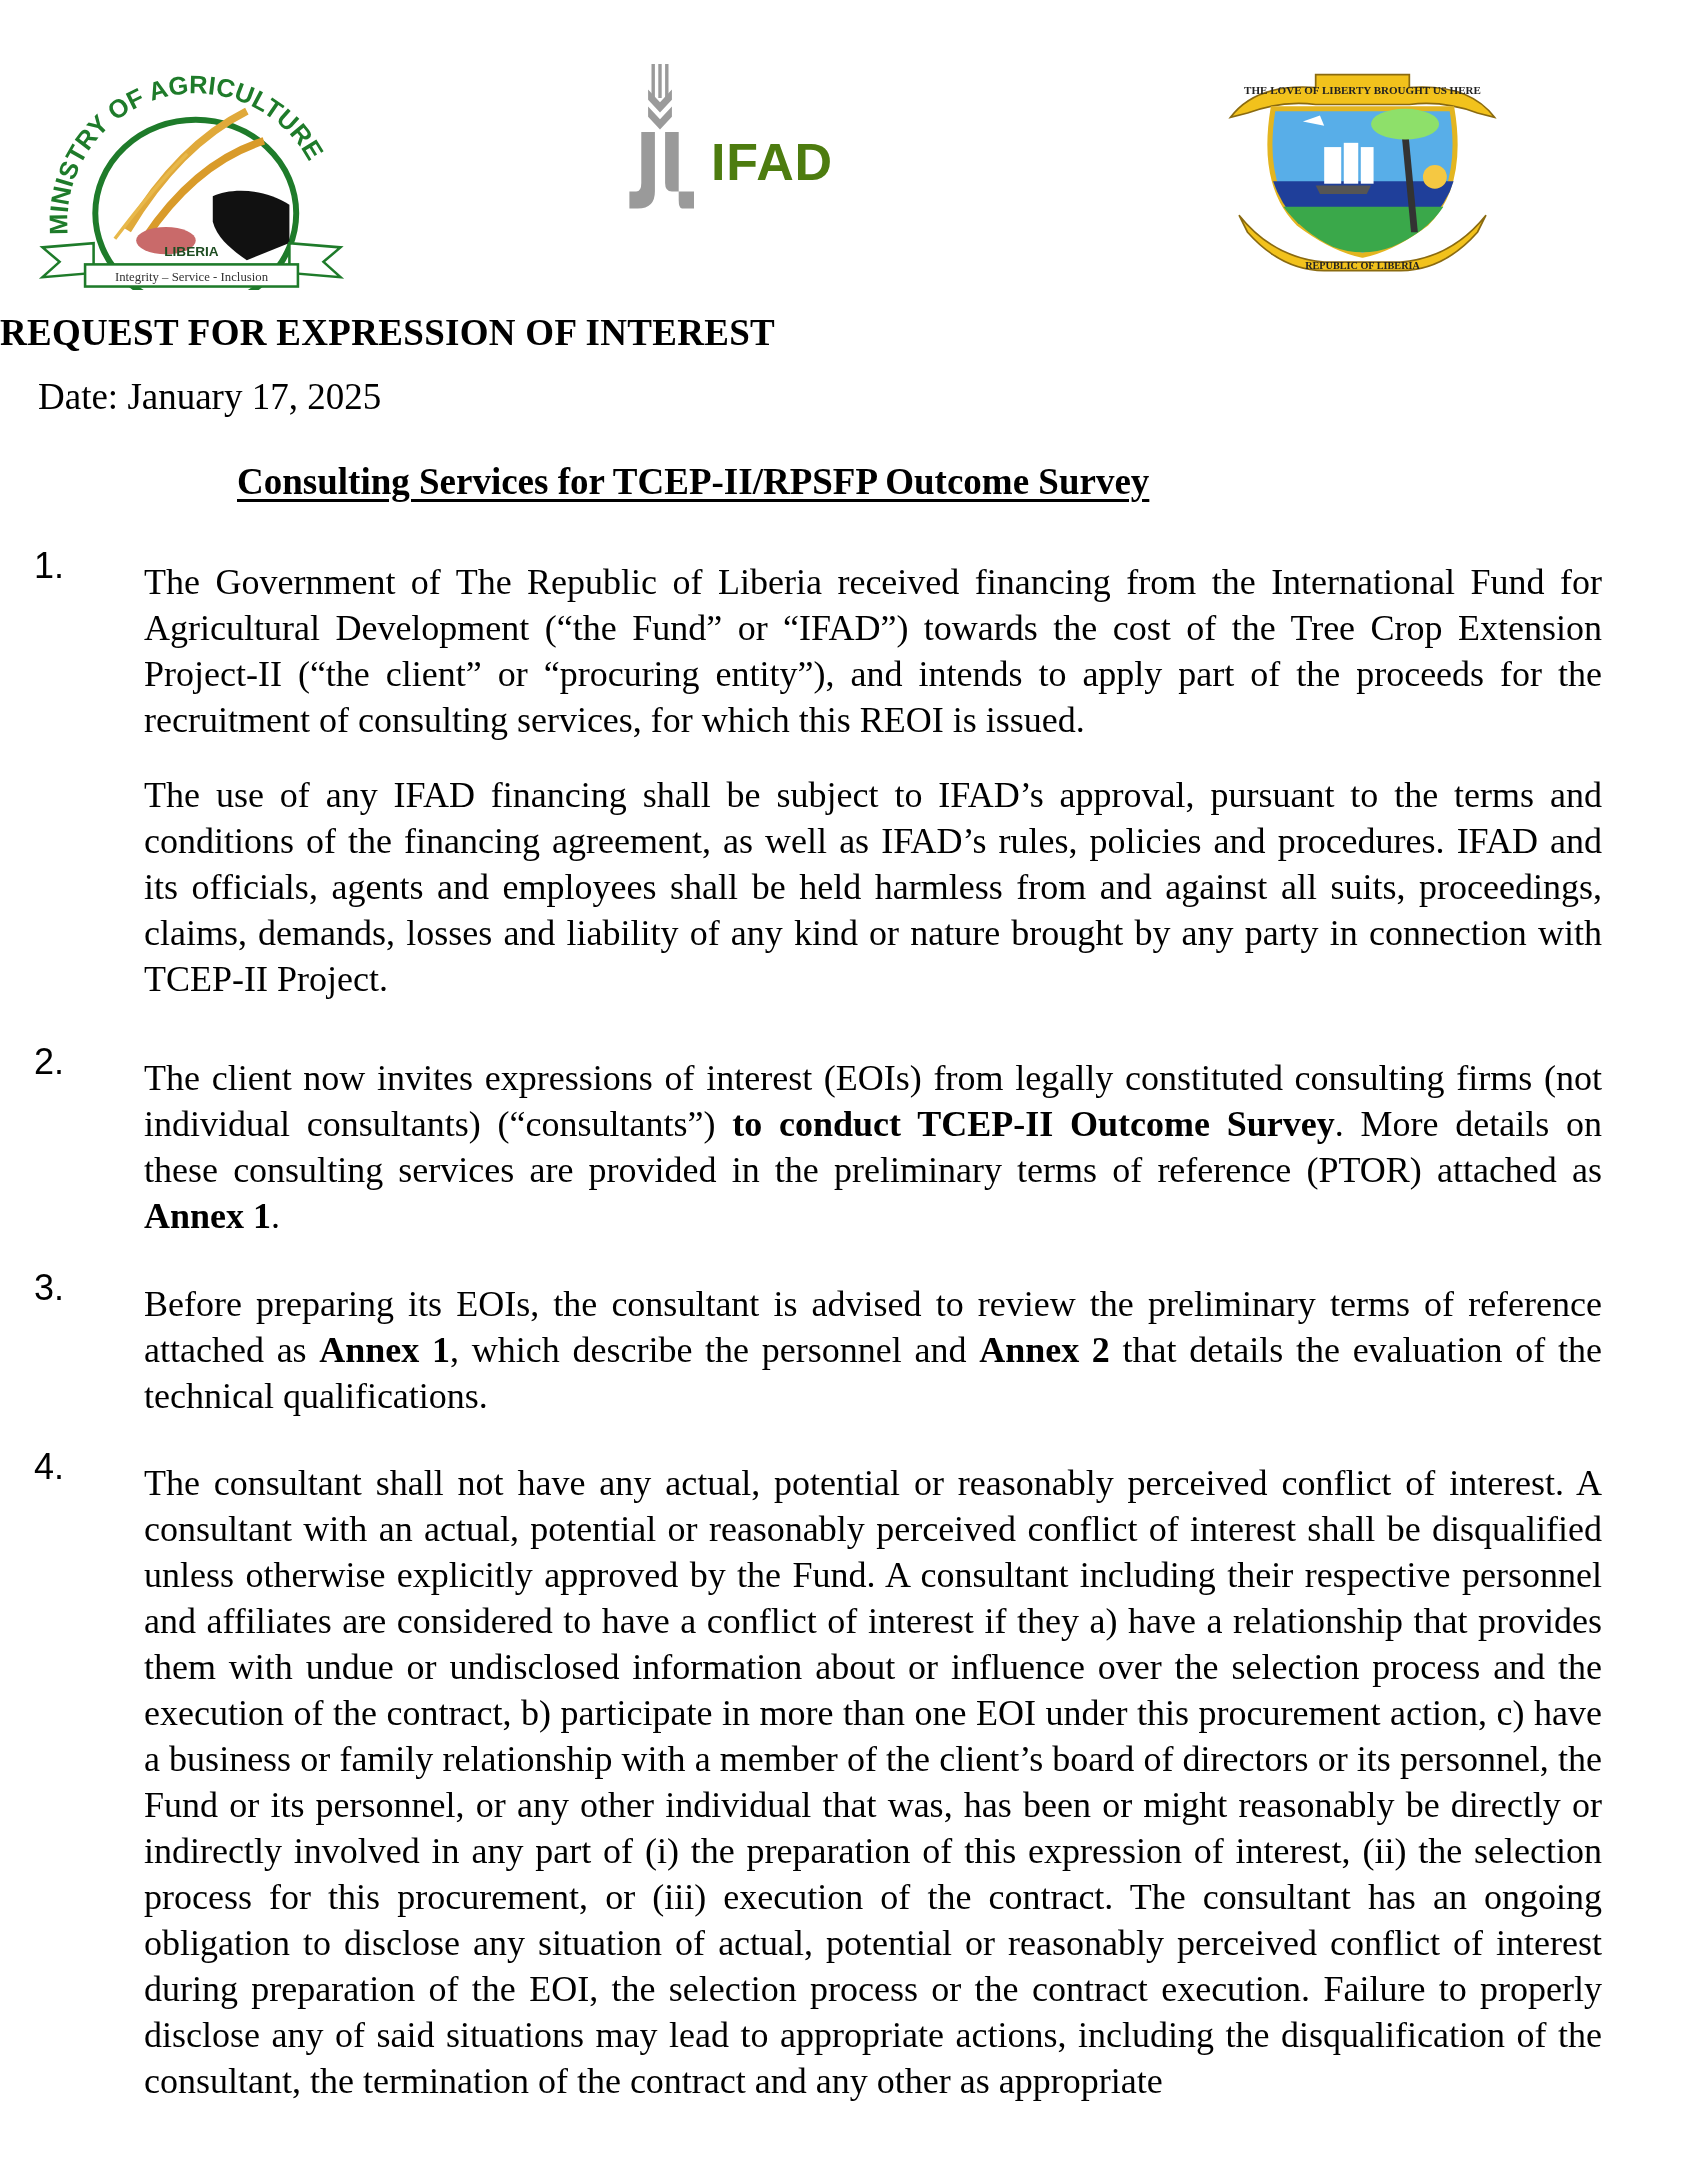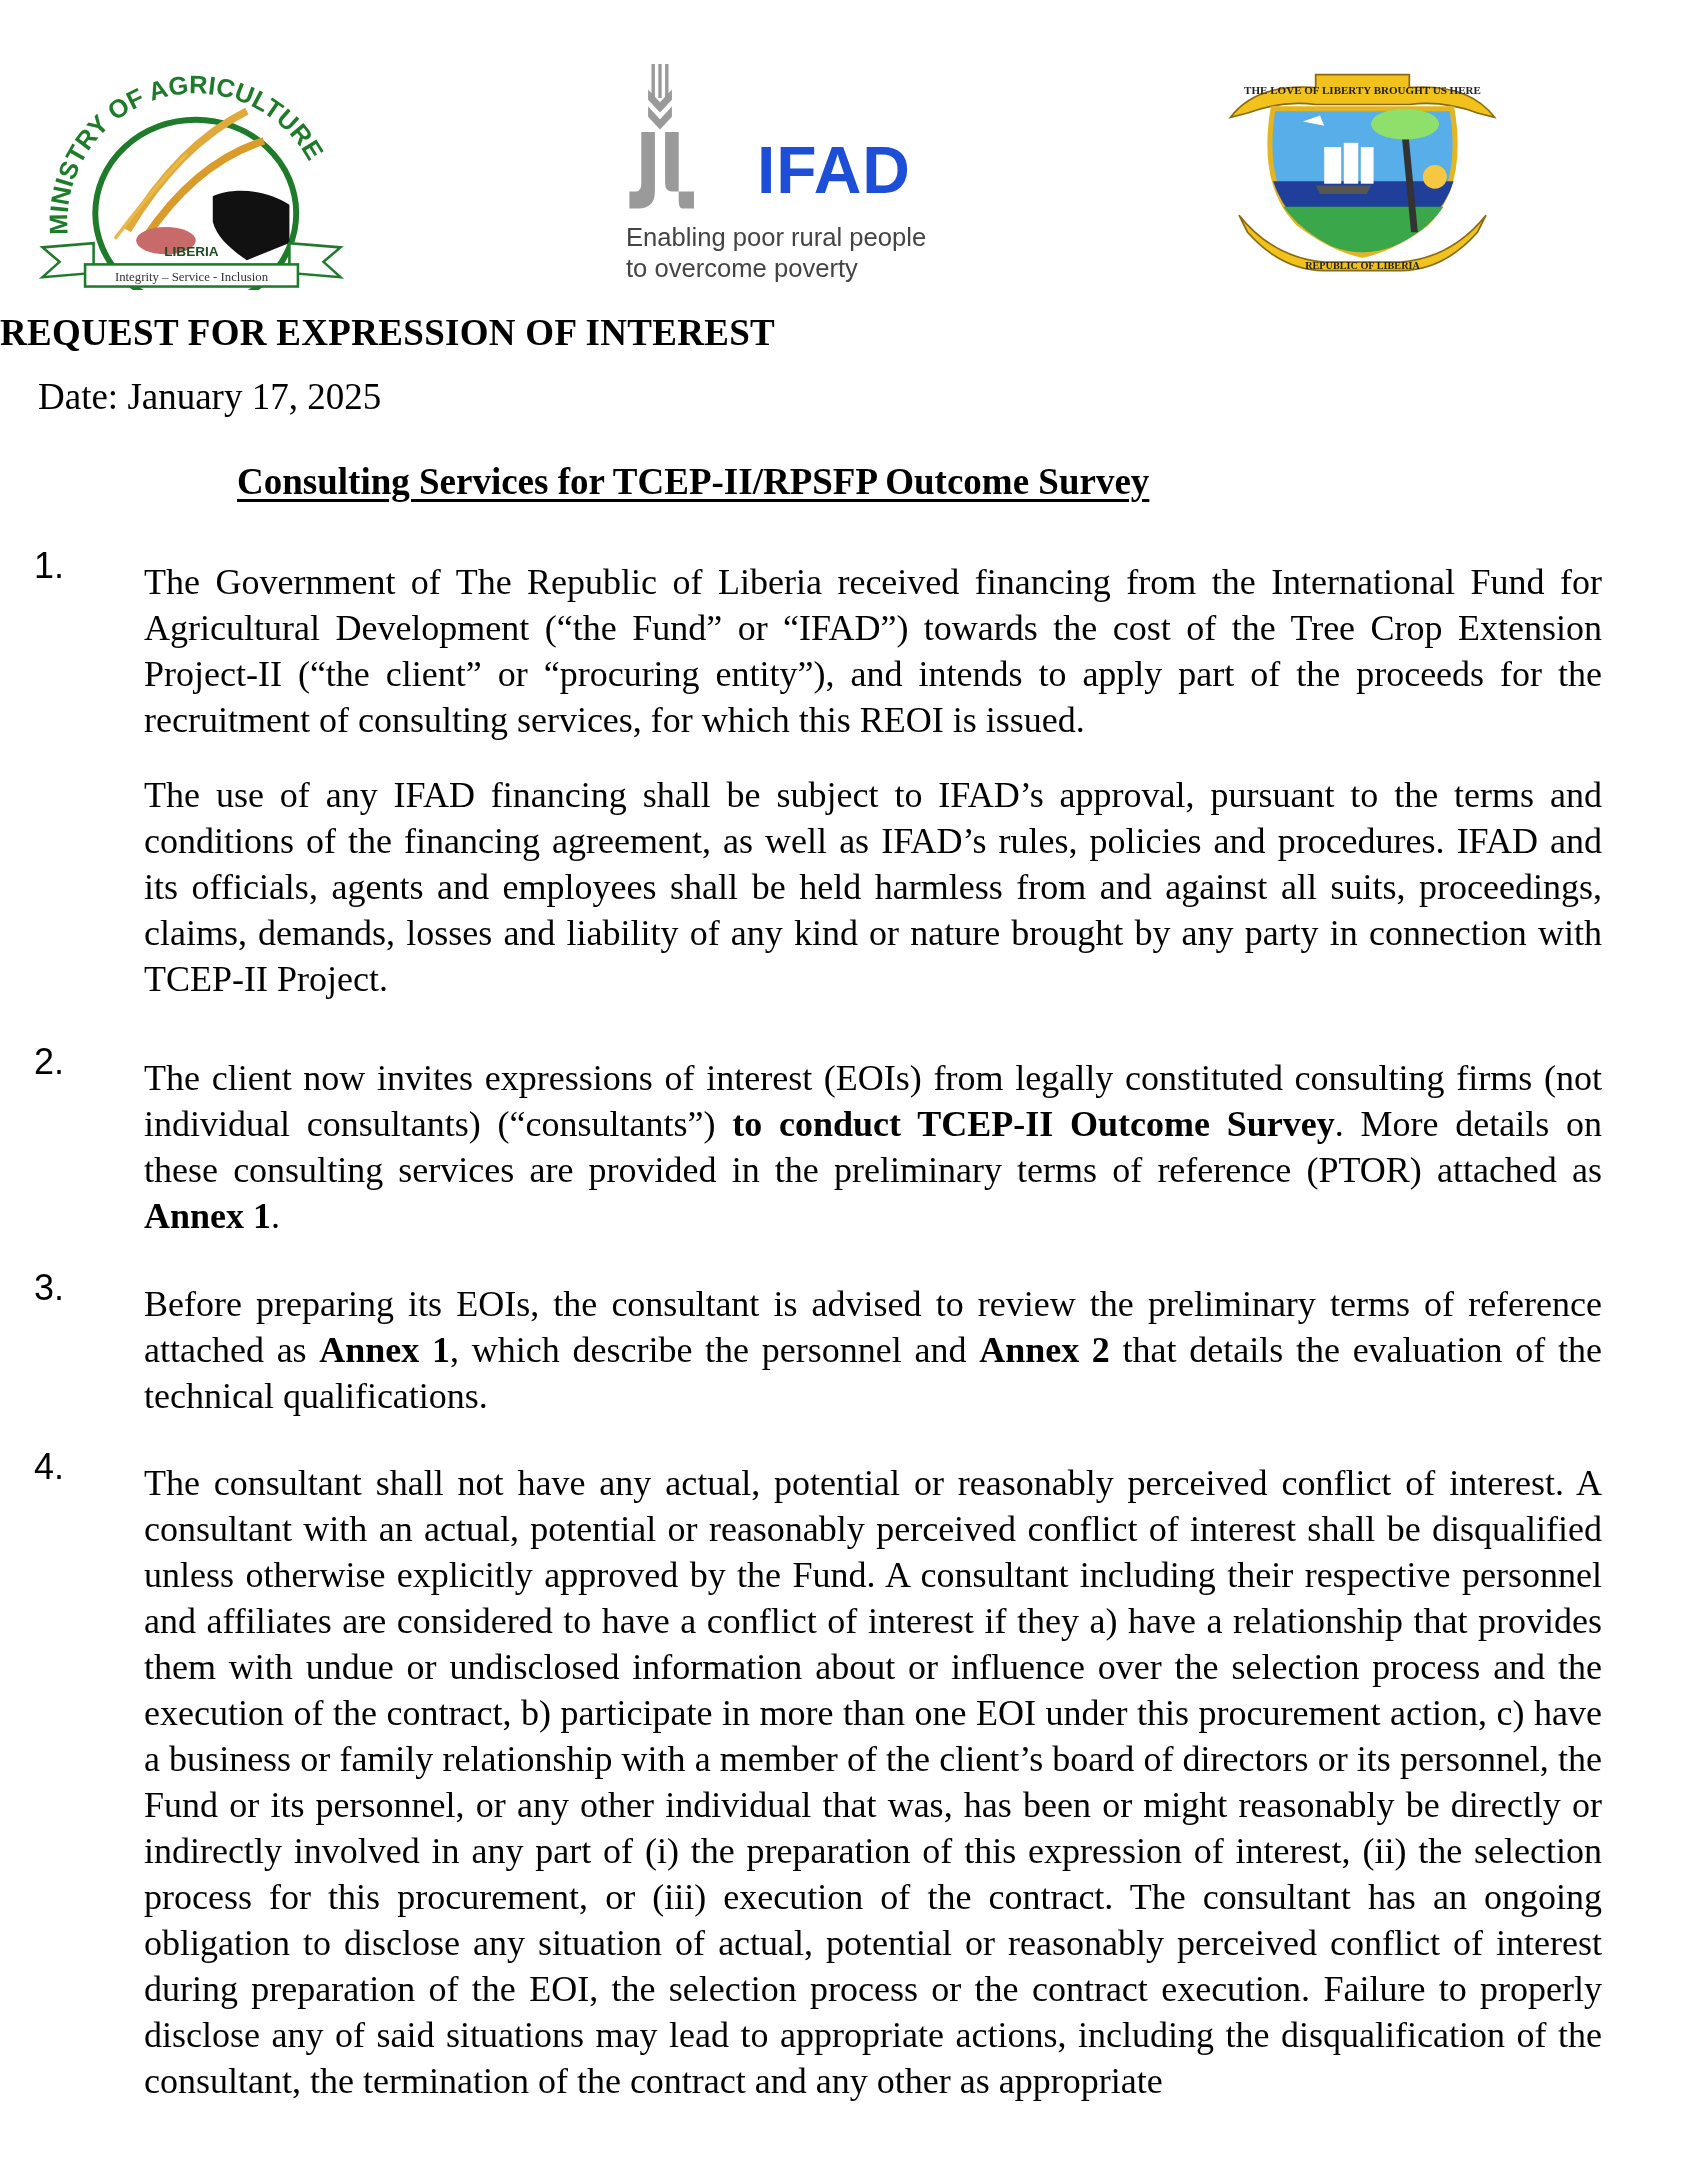--- a/index.html
+++ b/index.html
@@ -5,21 +5,21 @@
   html, body { margin: 0; padding: 0; background: #ffffff; }
   body {
     width: 1684px; height: 2181px; position: relative; overflow: hidden;
     font-family: "Liberation Serif", "DejaVu Serif", serif; color: #000;
   }
   .logo { position: absolute; }
   #logo-moa { left: 34px; top: 60px; width: 315px; height: 230px; }
   #logo-ifad { left: 626px; top: 64px; width: 341px; height: 226px; }
   #logo-liberia { left: 1222px; top: 66px; width: 281px; height: 209px; }
 
-  .ifad-word { position:absolute; left: 85px; top: 68px; font-family: "Liberation Sans", sans-serif; font-weight: bold; font-size: 66px; letter-spacing: 0.9px; color:#1d4ed8;margin-left:46px; }
+  .ifad-word { position:absolute; left: 85px; top: 68px; font-family: "Liberation Sans", sans-serif; font-weight: bold; font-size: 52px; letter-spacing: 0.9px; color:#4d7c0f; }
   .ifad-tag { position:absolute; left: 0; top: 158px; font-family: "Liberation Sans", sans-serif; font-size: 25.6px; line-height: 31px; color:#444; }
 
   .title {
     position: absolute; left: 0; width: 1435px; top: 311px; text-align: left;
     font-weight: bold; font-size: 37px; letter-spacing: 0.3px;
   }
   .date { position: absolute; left: 38px; top: 375px; font-size: 37px; }
   .date b { font-weight: normal; }
   .subtitle {
     position: absolute; left: 237px; top: 460px; font-weight: bold; font-size: 37px;
@@ -63,24 +63,20 @@
   <svg style="position:absolute;left:0;top:0" width="85" height="153" viewBox="0 0 100 180">
     <rect x="30" y="0" width="4" height="40" fill="#9a9a9a"></rect>
     <rect x="38" y="0" width="4" height="40" fill="#9a9a9a"></rect>
     <rect x="46" y="0" width="4" height="40" fill="#9a9a9a"></rect>
     <path d="M26 30 L40 45 L54 30 L54 42 L40 57 L26 42 Z" fill="#9a9a9a"></path>
     <path d="M26 50 L40 65 L54 50 L54 62 L40 77 L26 62 Z" fill="#9a9a9a"></path>
     <path d="M34 80 L34 150 Q34 170 14 170 L4 170 L4 150 L12 150 Q18 150 18 140 L18 80 Z" fill="#9a9a9a"></path>
     <path d="M46 80 L46 140 Q46 150 54 150 L80 150 L80 170 L66 170 Q62 170 62 160 L62 80 Z" fill="#9a9a9a"></path>
   </svg>
   <div class="ifad-word">IFAD</div>
-  <div class="ifad-tag">
-    <div>Enabling poor rural people</div>
-    <div>to overcome poverty</div>
-  </div>
 </div>
 
 <div id="logo-liberia" class="logo">
   <svg width="281" height="209" viewBox="0 0 330 245">
     <path d="M10 60 Q40 20 110 25 L110 10 L220 10 L220 25 Q290 20 320 60 L300 55 Q260 40 220 45 L110 45 Q70 40 30 55 Z" fill="#f2c21c" stroke="#8a6a10" stroke-width="2"></path>
     <text x="165" y="33" text-anchor="middle" font-family="Liberation Serif, serif" font-weight="bold" font-size="13" fill="#222">THE LOVE OF LIBERTY BROUGHT US HERE</text>
     <path d="M60 50 L270 50 Q285 140 240 185 Q200 215 165 222 Q130 215 90 185 Q45 140 60 50 Z" fill="#58aee8" stroke="#e3b520" stroke-width="6"></path>
     <path d="M60 135 L272 135 Q265 160 240 185 L90 185 Q68 160 60 135 Z" fill="#1f3f9a"></path>
     <path d="M72 165 L260 165 Q240 195 200 212 Q165 225 130 212 Q95 195 72 165 Z" fill="#3aa84a"></path>
     <path d="M110 140 L175 140 L170 150 L115 150 Z" fill="#555"></path>

